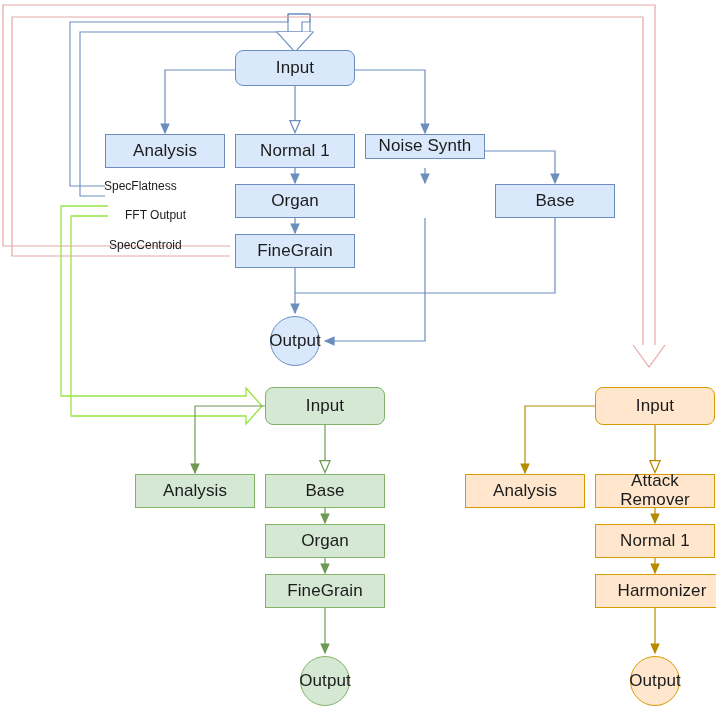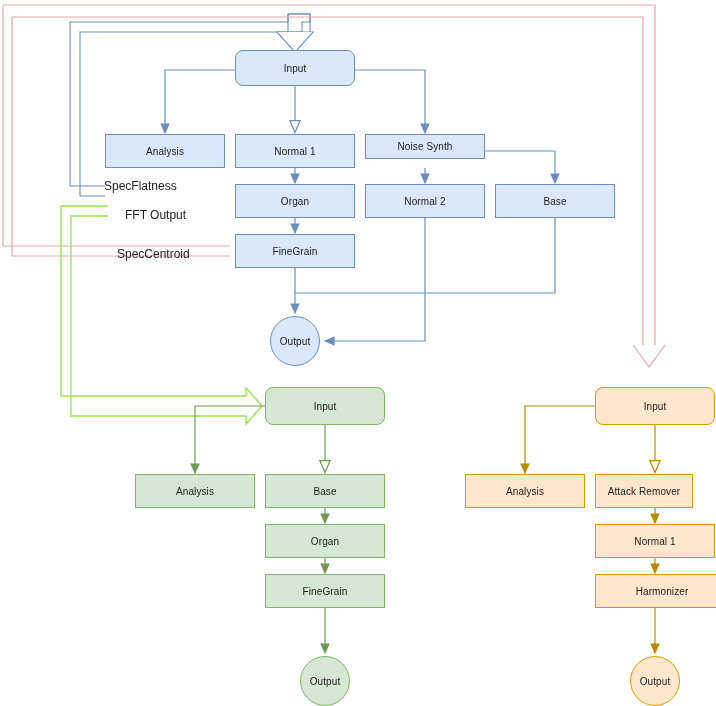--- a/index.html
+++ b/index.html
@@ -1,20 +1,20 @@
 <!DOCTYPE html>
 <html><head>
 <meta charset="utf-8">
 <style>
   html,body{margin:0;padding:0;background:#ffffff;}
   body{width:716px;height:706px;font-family:"Liberation Sans",sans-serif;}
   #stage{position:relative;width:716px;height:706px;overflow:hidden;background:#fff;}
   #wires{position:absolute;left:0;top:0;width:716px;height:706px;}
   .node{position:absolute;box-sizing:border-box;display:flex;align-items:center;justify-content:center;
-        font-size:10px;color:#1b1b1b;letter-spacing:.1px;text-align:center;line-height:1.1;}
+        font-size:17px;color:#1b1b1b;letter-spacing:.1px;text-align:center;line-height:1.1;}
   .rect{border-width:1px;border-style:solid;}
   .round{border-radius:8px;}
   .ellipse{border-radius:50%;justify-content:center;}
   .blue{background:#dae8fc;border-color:#6c8ebf;}
   .green{background:#d5e8d4;border-color:#82b366;}
   .orange{background:#ffe6cc;border-color:#d79b00;}
   .legend{position:absolute;font-size:12px;color:#1b1b1b;white-space:nowrap;}
 </style>
 </head>
 <body>
@@ -126,40 +126,37 @@
     <g>
       <path d="M655,558 L655,573" fill="none" stroke="#b58b00" stroke-width="1.2" marker-end="url(#ahOlive)"></path>
     </g>
     <g>
       <path d="M655,608 L655,653" fill="none" stroke="#b58b00" stroke-width="1.2" marker-end="url(#ahOlive)"></path>
     </g>
   </svg>
 
   <div class="legend" style="left:104px;top:179px;">SpecFlatness</div>
   <div class="legend" style="left:125px;top:208px;">FFT Output</div>
-  <div class="legend" style="left:117px;top:238px;margin-top:9px;">SpecCentroid</div>
+  <div class="legend" style="left:109px;top:238px;">SpecCentroid</div>
 
   <div class="node rect round blue" style="left:235px;top:50px;width:120px;height:36px;">
     <span>Input</span>
   </div>
   <div class="node rect blue" style="left:105px;top:134px;width:120px;height:34px;">
     <span>Analysis</span>
   </div>
   <div class="node rect blue" style="left:235px;top:134px;width:120px;height:34px;">
     <span>Normal 1</span>
   </div>
   <div class="node rect blue" style="left:365px;top:134px;width:120px;height:25px;">
     <span>Noise Synth</span>
   </div>
   <div class="node rect blue" style="left:235px;top:184px;width:120px;height:34px;">
     <span>Organ</span>
   </div>
-  <div class="node rect blue" style="left:365px;top:184px;width:120px;height:34px;">
-    <span>Normal 2</span>
-  </div>
   <div class="node rect blue" style="left:495px;top:184px;width:120px;height:34px;">
     <span>Base</span>
   </div>
   <div class="node rect blue" style="left:235px;top:234px;width:120px;height:34px;">
     <span>FineGrain</span>
   </div>
   <div class="node rect ellipse blue" style="left:270px;top:316px;width:50px;height:50px;">
     <span>Output</span>
   </div>
 
@@ -181,21 +178,21 @@
   <div class="node rect ellipse green" style="left:300px;top:656px;width:50px;height:50px;">
     <span>Output</span>
   </div>
 
   <div class="node rect round orange" style="left:595px;top:387px;width:120px;height:38px;">
     <span>Input</span>
   </div>
   <div class="node rect orange" style="left:465px;top:474px;width:120px;height:34px;">
     <span>Analysis</span>
   </div>
-  <div class="node rect orange" style="left:595px;top:474px;width:98px;height:34px;">
+  <div class="node rect orange" style="left:595px;top:474px;width:120px;height:34px;">
     <span>Attack Remover</span>
   </div>
   <div class="node rect orange" style="left:595px;top:524px;width:120px;height:34px;">
     <span>Normal 1</span>
   </div>
   <div class="node rect orange" style="left:595px;top:574px;width:134px;height:34px;">
     <span>Harmonizer</span>
   </div>
   <div class="node rect ellipse orange" style="left:630px;top:656px;width:50px;height:50px;">
     <span>Output</span>

